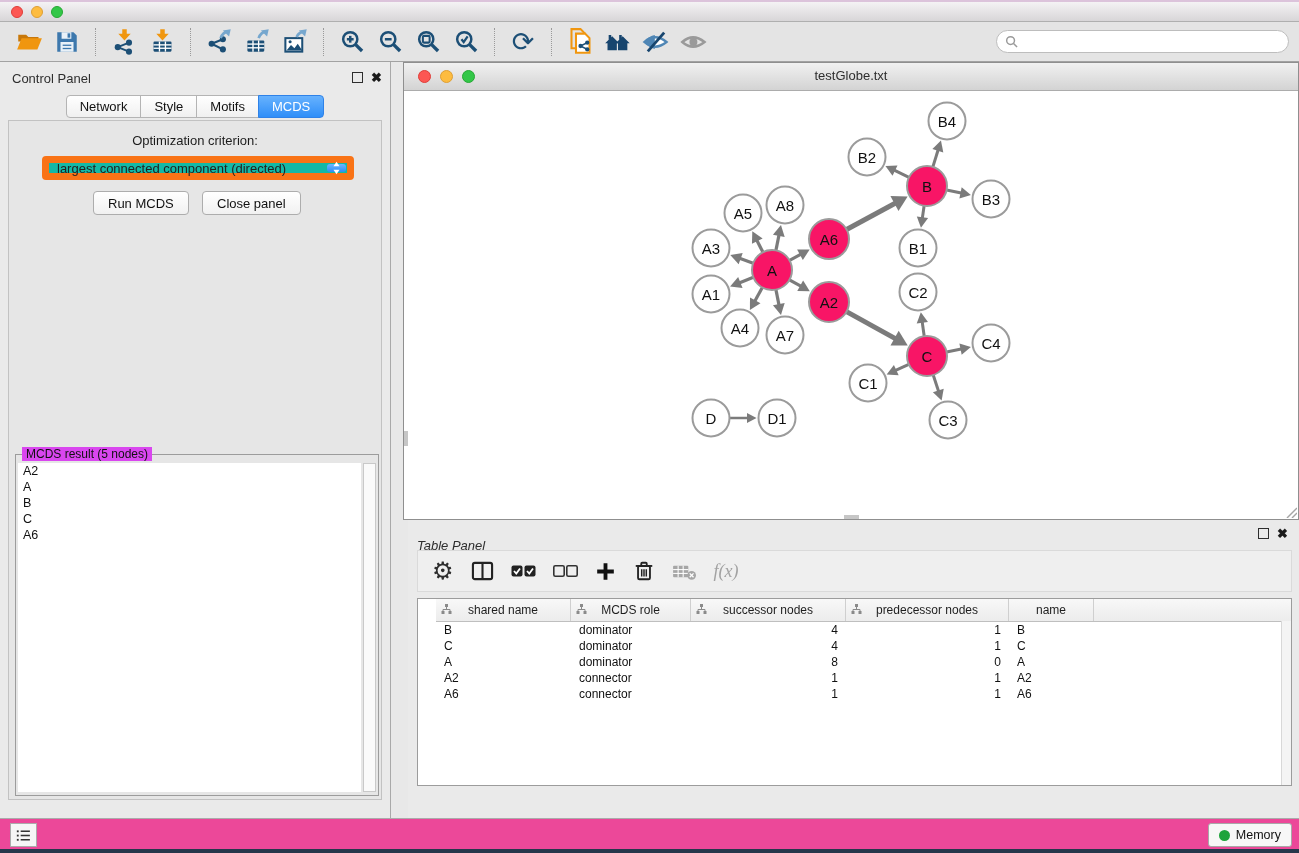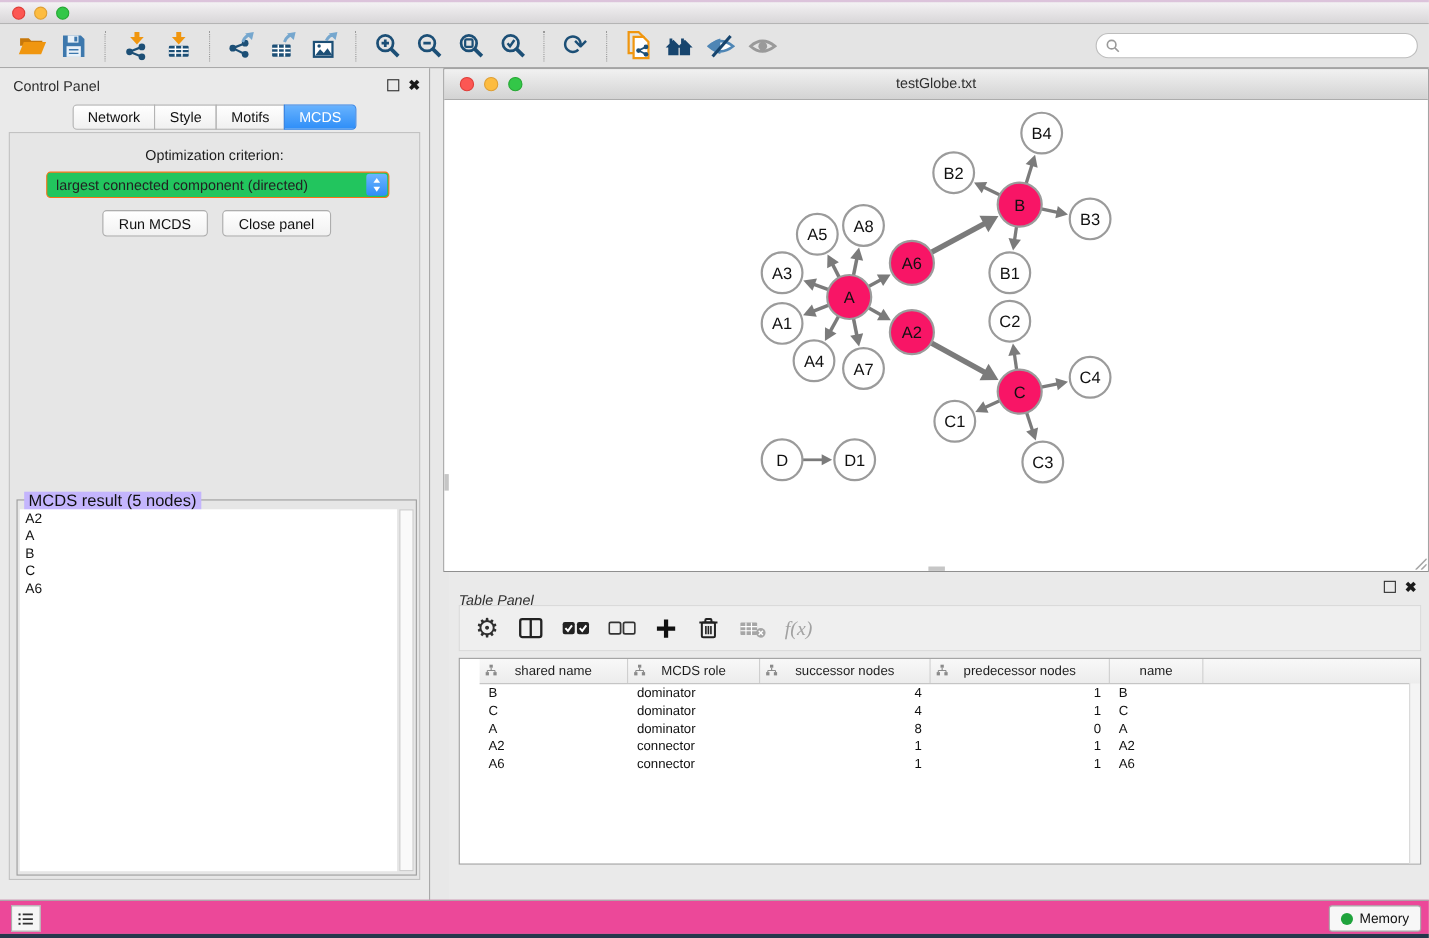--- a/index.html
+++ b/index.html
@@ -33,30 +33,30 @@
   #cp-float{right:27px;top:10px;} #cp-close{right:8px;top:9px;}
   #cp-tabs{position:absolute;left:0;right:0;top:33px;display:flex;justify-content:center;}
   .seg{font-size:13px;padding:3px 13px;background:linear-gradient(#FFFFFF,#F0F0F0);
     border:1px solid #B4B4B4;margin-left:-1px;color:#111;white-space:nowrap;}
   .seg:first-child{border-radius:4px 0 0 4px;margin-left:0;}
   .seg:last-child{border-radius:0 4px 4px 0;}
   .seg.active{background:linear-gradient(#67B2FE,#2F8EF8);border-color:#2F82E8;color:#fff;}
   #cp-content{position:absolute;left:8px;top:58px;width:374px;height:680px;background:#E6E6E6;
     border:1px solid #C2C2C2;box-sizing:border-box;}
   #opt-label{position:absolute;left:0;right:0;top:12px;text-align:center;font-size:13px;color:#1C1C1C;}
-  #criterion{position:absolute;left:33px;top:35px;width:312px;height:24px;background:#22c55e;
-    border:1px solid #f97316;border-radius:4px;box-sizing:border-box;font-size:13px;display:flex;align-items:center;}
+  #criterion{position:absolute;left:33px;top:35px;width:312px;height:24px;background:#14b8a6;
+    border:7px solid #f97316;border-radius:4px;box-sizing:border-box;font-size:13px;display:flex;align-items:center;}
   #criterion .val{flex:1;padding-left:8px;white-space:nowrap;}
   #criterion .stepper{width:19px;align-self:stretch;margin:1px;border-radius:3px;
     background:linear-gradient(#6CB5FF,#2E8DF7);display:flex;align-items:center;justify-content:center;}
   .btn{position:absolute;height:24px;padding:0 14px;font-size:13px;color:#111;
     border:1px solid #ADADAD;border-radius:4px;background:linear-gradient(#FFFFFF,#F1F1F1);}
   #run-btn{left:84px;top:70px;} #closepanel-btn{left:193px;top:70px;}
   #result-box{position:absolute;left:6px;top:333px;width:362px;height:340px;border:1px solid #9C9C9C;}
-  #result-legend{position:absolute;top:-8px;left:6px;background:#c4b5fd;padding:0 4px;font-size:15px;color:#111;}
+  #result-legend{position:absolute;top:-8px;left:6px;background:#d946ef;padding:0 4px;font-size:12px;color:#111;}
   #result-list{position:absolute;left:2px;top:8px;right:17px;bottom:3px;background:#fff;overflow:hidden;}
   #result-list .item{font-size:12.5px;line-height:16px;padding:0 5px;color:#111;}
   #result-scroll{position:absolute;right:2px;top:8px;bottom:3px;width:13px;background:#FAFAFA;border:1px solid #C9C9C9;box-sizing:border-box;}
   
   #net-window{position:absolute;left:403px;top:62px;width:896px;height:458px;border:1px solid #8F8F8F;
     box-sizing:border-box;background:#fff;}
   #nw-titlebar{position:relative;height:27px;background:linear-gradient(#F1F1F1,#D3D3D3);border-bottom:1px solid #ACACAC;}
   #nw-titlebar .lights{top:7px;left:14px;gap:9px;}
   #nw-titlebar .light{width:13px;height:13px;}
   #nw-title{text-align:center;font-size:13px;color:#2E2E2E;line-height:26px;}

